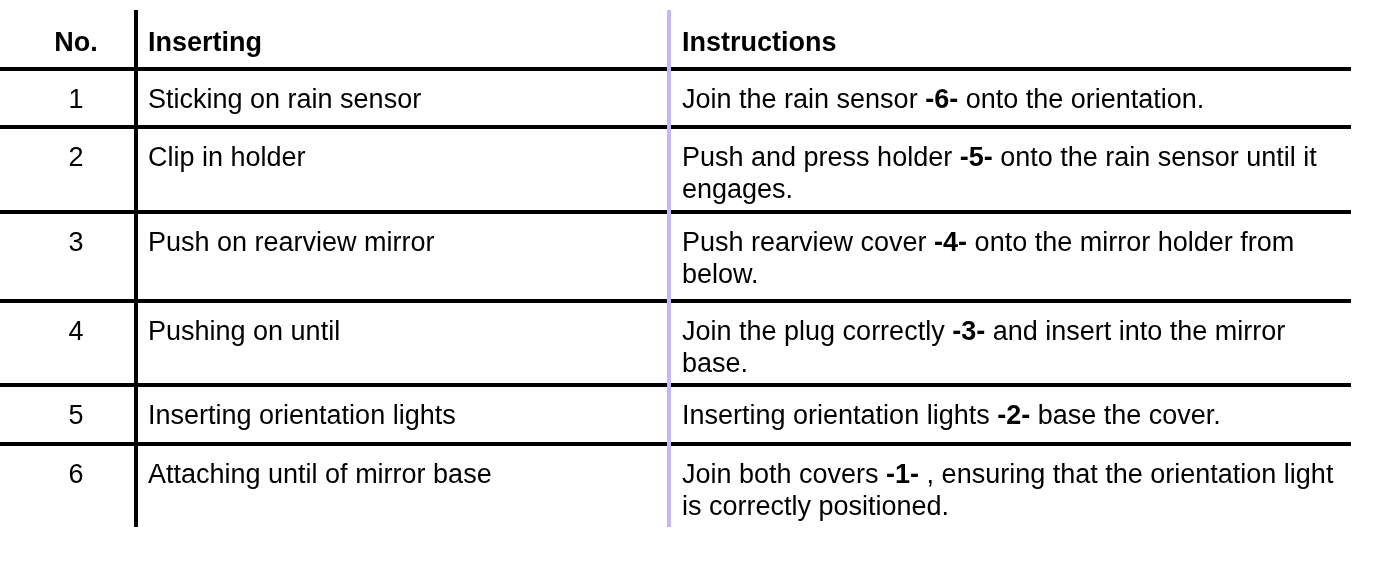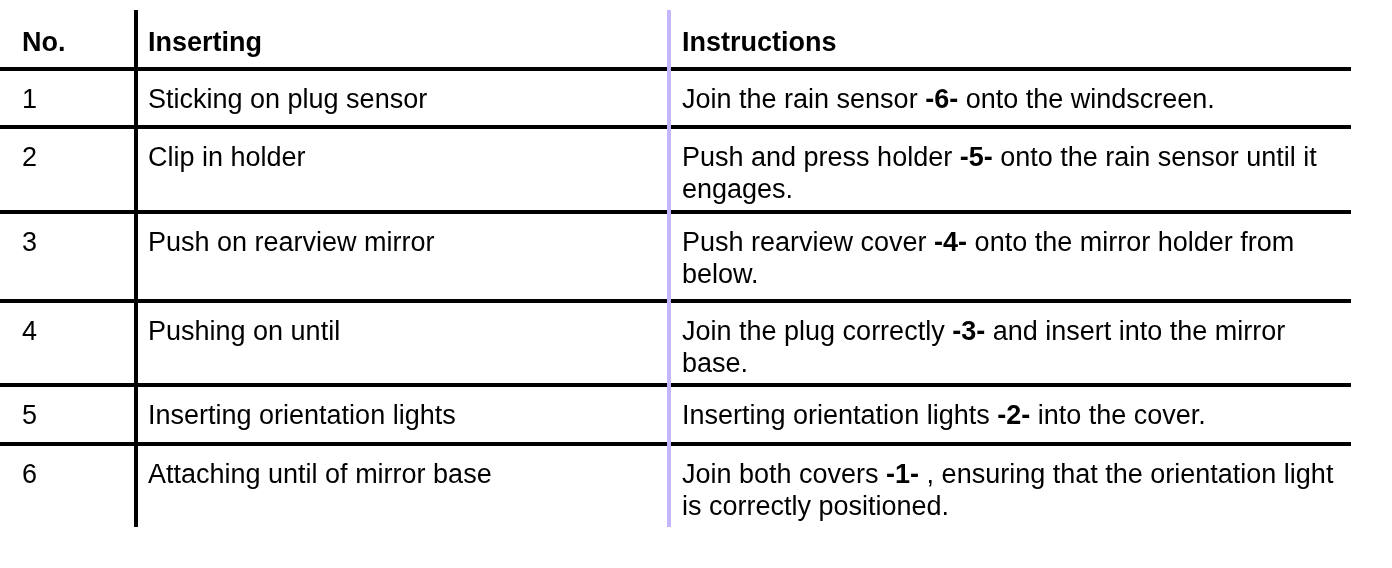--- a/index.html
+++ b/index.html
@@ -30,21 +30,21 @@
     vertical-align: top;
     box-sizing: border-box;
     font-size: 27px;
     line-height: 32px;
     text-align: left;
     padding: 12px 4px 0 12px;
     font-weight: normal;
   }
   th { font-weight: bold; padding-top: 16px; height: 59px; }
 
-  .col-no   { padding-left: 22px; }
+  .col-no   { padding-left: 22px; text-align: center; }
   .col-proc { border-left: 4px solid #000; padding-left: 10px; }
   .col-instr{ border-left: 4px solid #c4b5fd; padding-left: 11px; }
 
   thead tr { border-bottom: 4px solid #000; }
   tbody tr:not(:last-child) { border-bottom: 4px solid #000; }
 
   tbody tr:nth-child(1) td { height: 58px; }
   tbody tr:nth-child(2) td { height: 85px; }
   tbody tr:nth-child(3) td { height: 89px; }
   tbody tr:nth-child(4) td { height: 84px; }
@@ -66,42 +66,42 @@
     <thead>
       <tr>
         <th class="col-no">No.</th>
         <th class="col-proc">Inserting</th>
         <th class="col-instr">Instructions</th>
       </tr>
     </thead>
     <tbody>
       <tr>
         <td class="col-no">1</td>
-        <td class="col-proc">Sticking on plug sensor</td>
-        <td class="col-instr"><span>Join the rain sensor </span><b class="ref">-6-</b><span> onto the windscreen.</span></td>
+        <td class="col-proc">Sticking on rain sensor</td>
+        <td class="col-instr"><span>Join the rain sensor </span><b class="ref">-6-</b><span> onto the orientation.</span></td>
       </tr>
       <tr>
         <td class="col-no">2</td>
         <td class="col-proc">Clip in holder</td>
         <td class="col-instr"><span>Push and press holder </span><b class="ref">-5-</b><span> onto the rain sensor until it engages.</span></td>
       </tr>
       <tr>
         <td class="col-no">3</td>
         <td class="col-proc">Push on rearview mirror</td>
         <td class="col-instr"><span>Push rearview cover </span><b class="ref">-4-</b><span> onto the mirror holder from below.</span></td>
       </tr>
       <tr>
         <td class="col-no">4</td>
         <td class="col-proc">Pushing on until</td>
         <td class="col-instr"><span>Join the plug correctly </span><b class="ref">-3-</b><span> and insert into the mirror base.</span></td>
       </tr>
       <tr>
         <td class="col-no">5</td>
         <td class="col-proc">Inserting orientation lights</td>
-        <td class="col-instr"><span>Inserting orientation lights </span><b class="ref">-2-</b><span> into the cover.</span></td>
+        <td class="col-instr"><span>Inserting orientation lights </span><b class="ref">-2-</b><span> base the cover.</span></td>
       </tr>
       <tr>
         <td class="col-no">6</td>
         <td class="col-proc">Attaching until of mirror base</td>
         <td class="col-instr"><span>Join both covers </span><b class="ref">-1-</b><span> , ensuring that the orientation light is correctly positioned.</span></td>
       </tr>
     </tbody>
   </table>
 </div>
 

